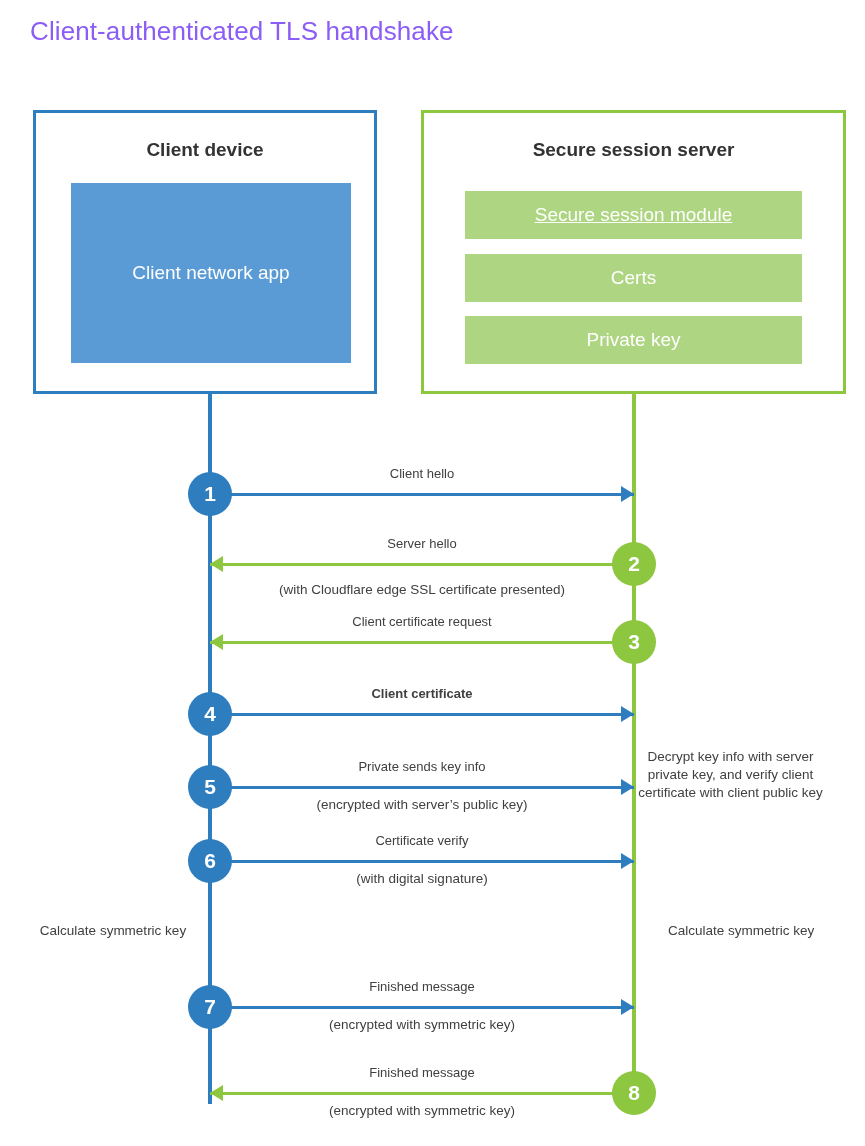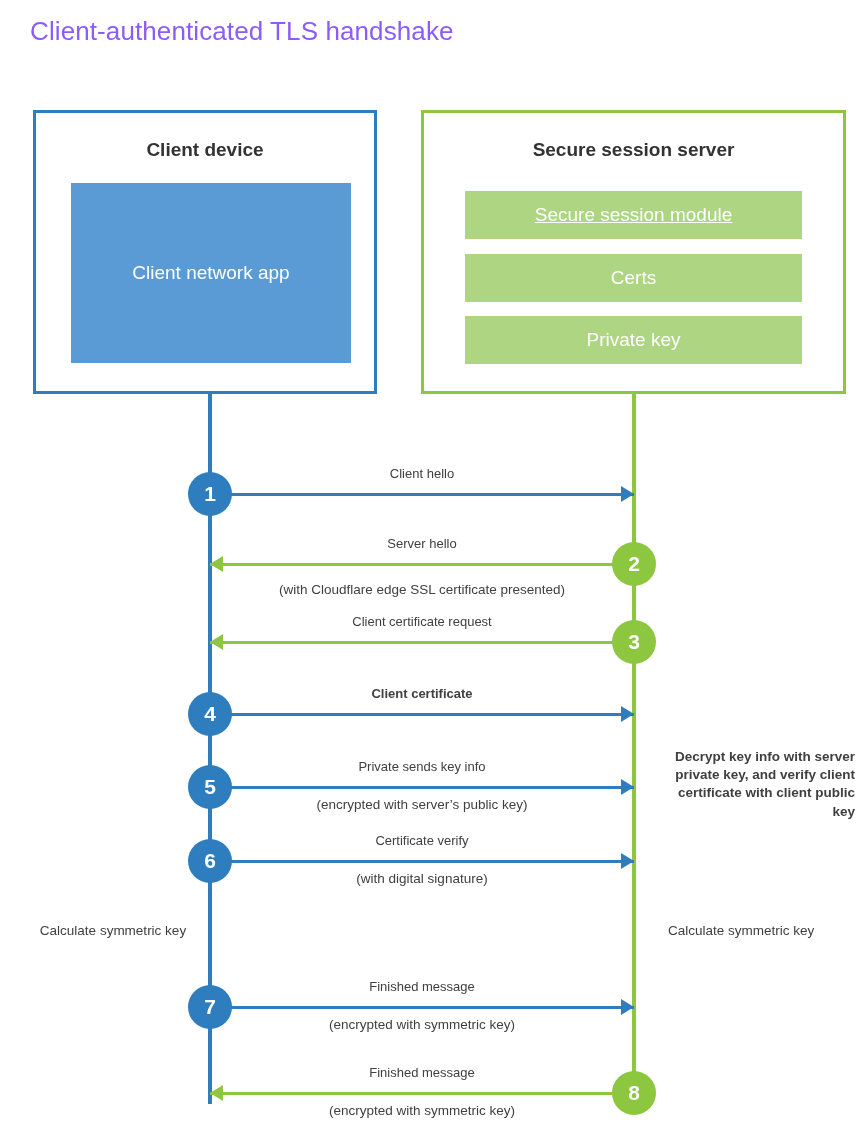--- a/index.html
+++ b/index.html
@@ -106,21 +106,21 @@
     white-space:nowrap;
   }
 
   
   .side-note{
     position:absolute;
     font-size:13.5px;
     color:#404040;
     line-height:1.35;
   }
-  #note-decrypt{left:670px;top:748px;width:185px;text-align:right;font-weight:bold;}
+  #note-decrypt{left:638px;top:748px;width:185px;text-align:center;}
   #note-calc-client{left:18px;top:922px;width:190px;text-align:center;}
   #note-calc-server{left:668px;top:922px;width:180px;text-align:left;}
 </style>
 </head>
 <body>
 
 <div id="stage">
 
   <div class="page-title">Client-authenticated TLS handshake</div>
 

